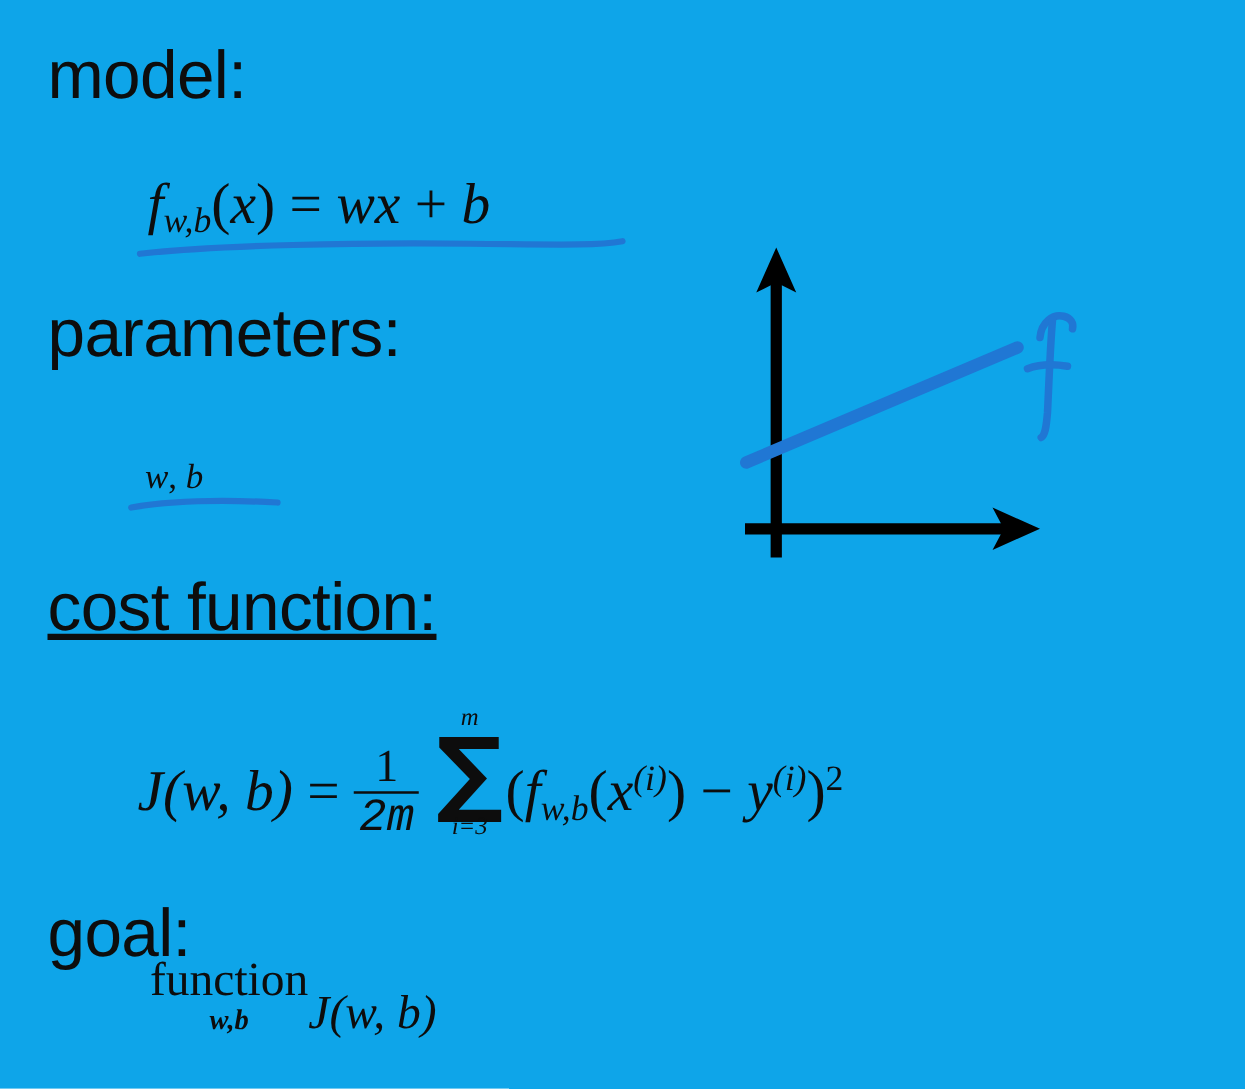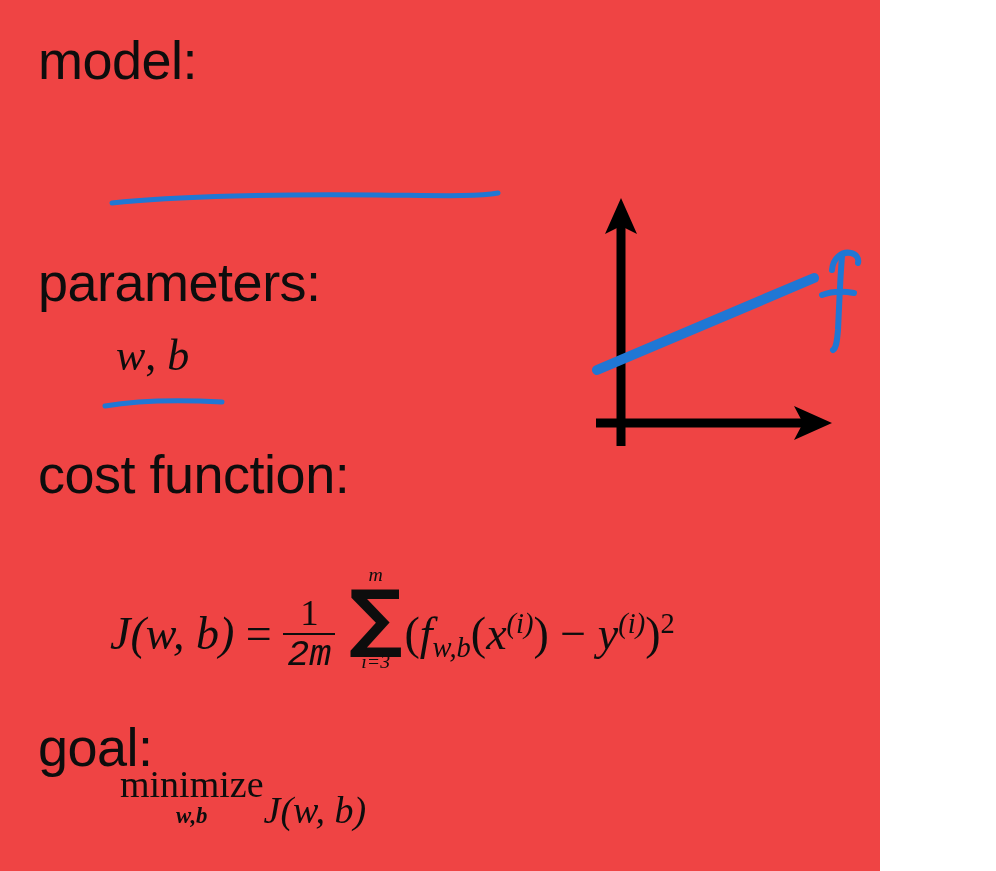--- a/index.html
+++ b/index.html
@@ -7,23 +7,23 @@
     margin: 0;
     padding: 0;
     background: #ffffff;
   }
   body {
     font-family: "Liberation Sans", sans-serif;
     color: #111111;
   }
   #slide {
     position: relative;
-    width: 880px;
+    width: 996px;
     height: 871px;
-    background: #ef4444;
+    background: #0ea5e9;
     overflow: hidden;
   }
 
   
   .heading {
     position: absolute;
     font-family: "Liberation Sans", sans-serif;
     font-weight: 400;
     font-size: 54px;
     line-height: 1;
@@ -127,37 +127,44 @@
     height: 270px;
   }
 </style>
 </head>
 <body>
 
 <div id="slide">
 
   <div class="heading" style="left:38px; top:33px;">model:</div>
 
+  <div class="math" style="left:118px; top:140px; font-size:46px;">
+    <span>f</span><sub class="msub">w,b</sub><span class="paren">(</span><span>x</span><span class="paren">)</span>
+    <span class="up">=</span>
+    <span>w</span><span>x</span>
+    <span class="up">+</span>
+    <span>b</span>
+  </div>
 
   <svg class="underline-svg" style="left:106px; top:186px;" width="400" height="24" viewBox="0 0 400 24">
     <path d="M6,17 C70,10 180,8 270,9 C330,9.5 370,11 392,7" stroke="#2077d4" stroke-width="5" fill="none" stroke-linecap="round"></path>
   </svg>
 
-  <div class="heading" style="left:38px; top:255px;">parameters:</div>
-
-  <div class="math" style="left:116px; top:334px; font-size:44px;font-family:Liberation Serif, serif;">
+  <div class="heading" style="left:38px; top:240px;">parameters:</div>
+
+  <div class="math" style="left:116px; top:368px; font-size:28px;font-family:Liberation Serif, serif;">
     <span>w</span><span class="up">,</span>
     <span>b</span>
   </div>
 
   <svg class="underline-svg" style="left:100px; top:392px;" width="130" height="22" viewBox="0 0 130 22">
     <path d="M5,14 C40,8 85,8 122,10" stroke="#2077d4" stroke-width="5" fill="none" stroke-linecap="round"></path>
   </svg>
 
-  <div class="heading" style="left:38px; top:447px;">cost function:</div>
+  <div class="heading" style="left:38px; top:459px;text-decoration:underline;">cost function:</div>
 
   <div class="math" style="left:110px; top:565px; font-size:46px;">
     <span>J</span><span>(w, b)</span>
     <span class="up">=</span>
 
     <span class="frac">
       <span class="num">1</span>
       <span class="den">2m</span>
     </span>
 
@@ -167,21 +174,21 @@
       <span class="lim bot">i=3</span>
     </span><span class="paren">(</span><span>f</span><sub class="msub">w,b</sub><span class="paren">(</span><span>x</span><sup class="msup">(i)</sup><span class="paren">)</span>
     <span class="up">−</span>
     <span>y</span><sup class="msup">(i)</sup><span class="paren">)</span><sup class="msup" style="font-style:normal;">2</sup>
   </div>
 
   <div class="heading" style="left:38px; top:720px;">goal:</div>
 
   <div class="math" style="left:120px; top:765px; font-size:38px;">
     <span class="minop">
-      <span class="opname">minimize</span>
+      <span class="opname">function</span>
       <span class="opsub">w,b</span>
     </span><span>J</span><span>(w, b)</span>
   </div>
 
   <svg id="sketch" viewBox="0 0 340 270">
 
     <g>
       <line x1="51" y1="24" x2="51" y2="256" stroke="#000000" stroke-width="9"></line>
       <polygon points="51,8 35,44 51,36 67,44" fill="#000000"></polygon>
     </g>

